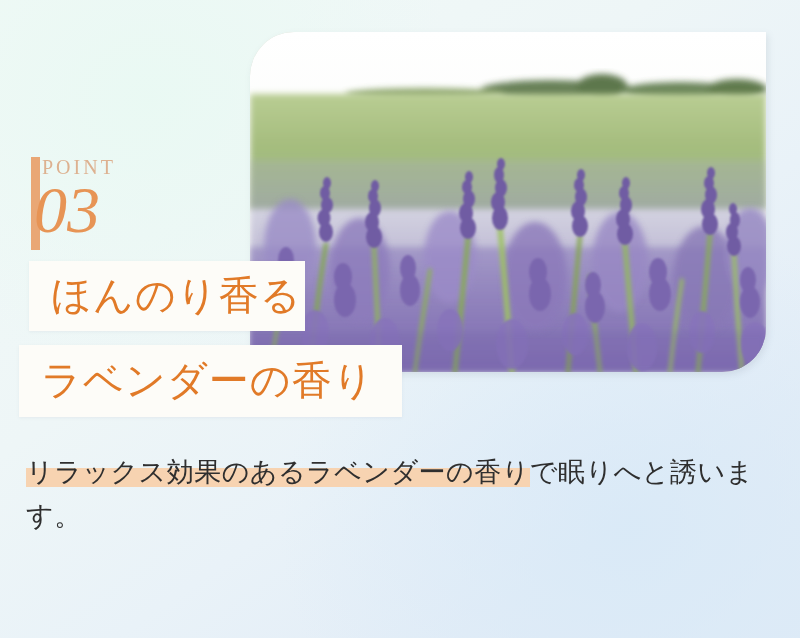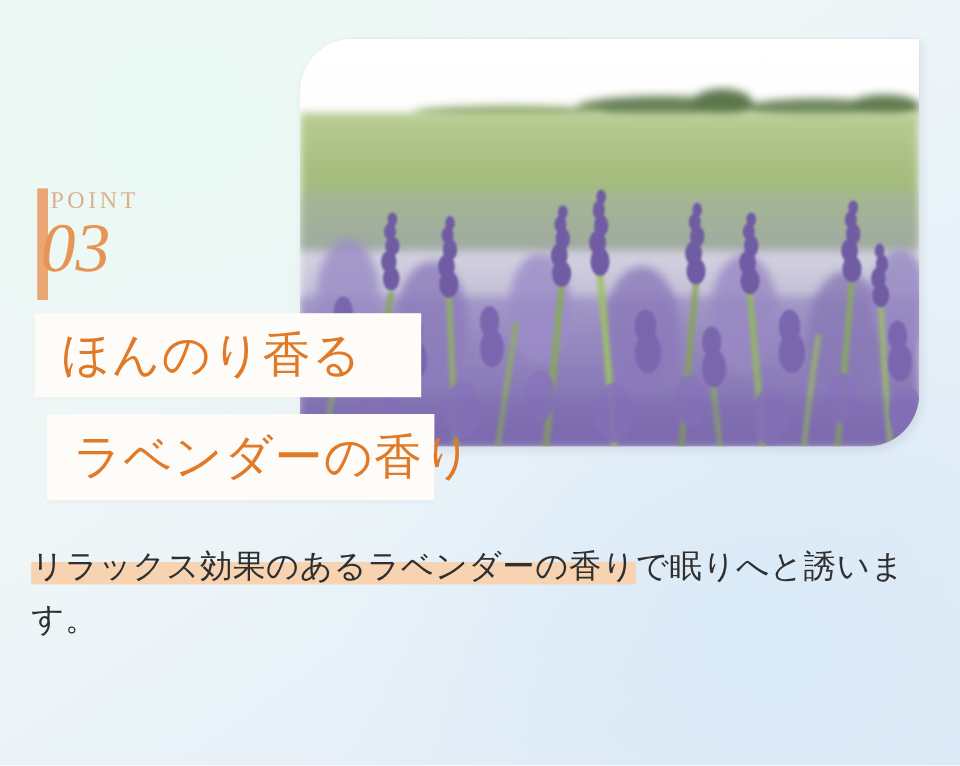--- a/index.html
+++ b/index.html
@@ -84,45 +84,45 @@
     font-size: 20px;
     letter-spacing: 3px;
     color: #ddb190;
     line-height: 1;
     margin-top: 7px;
     margin-left: 2px;
   }
   .point-number {
     font-family: "Liberation Serif", serif;
     font-style: italic;
-    font-size: 58px;
+    font-size: 66px;
     color: #e79455;
     line-height: 0.92;
     margin-top: 3px;
     margin-left: -6px;
   }
 
   
   .band {
     position: absolute;
     background: #fdfcf8;
     display: flex;
     align-items: center;
     box-shadow: 0 1px 3px rgba(130,140,160,0.10);
   }
   .band-1 {
     left: 29px;
     top: 261px;
-    width: 322px;
+    width: 276px;
     height: 70px;
   }
   .band-2 {
-    left: 39px;
+    left: 19px;
     top: 345px;
-    width: 323px;
+    width: 383px;
     height: 72px;
   }
   .band-text {
     font-family: "Liberation Serif", serif;
     font-size: 40px;
     color: #e17a28;
     letter-spacing: 1px;
     padding-left: 22px;
     white-space: nowrap;
     line-height: 1;

